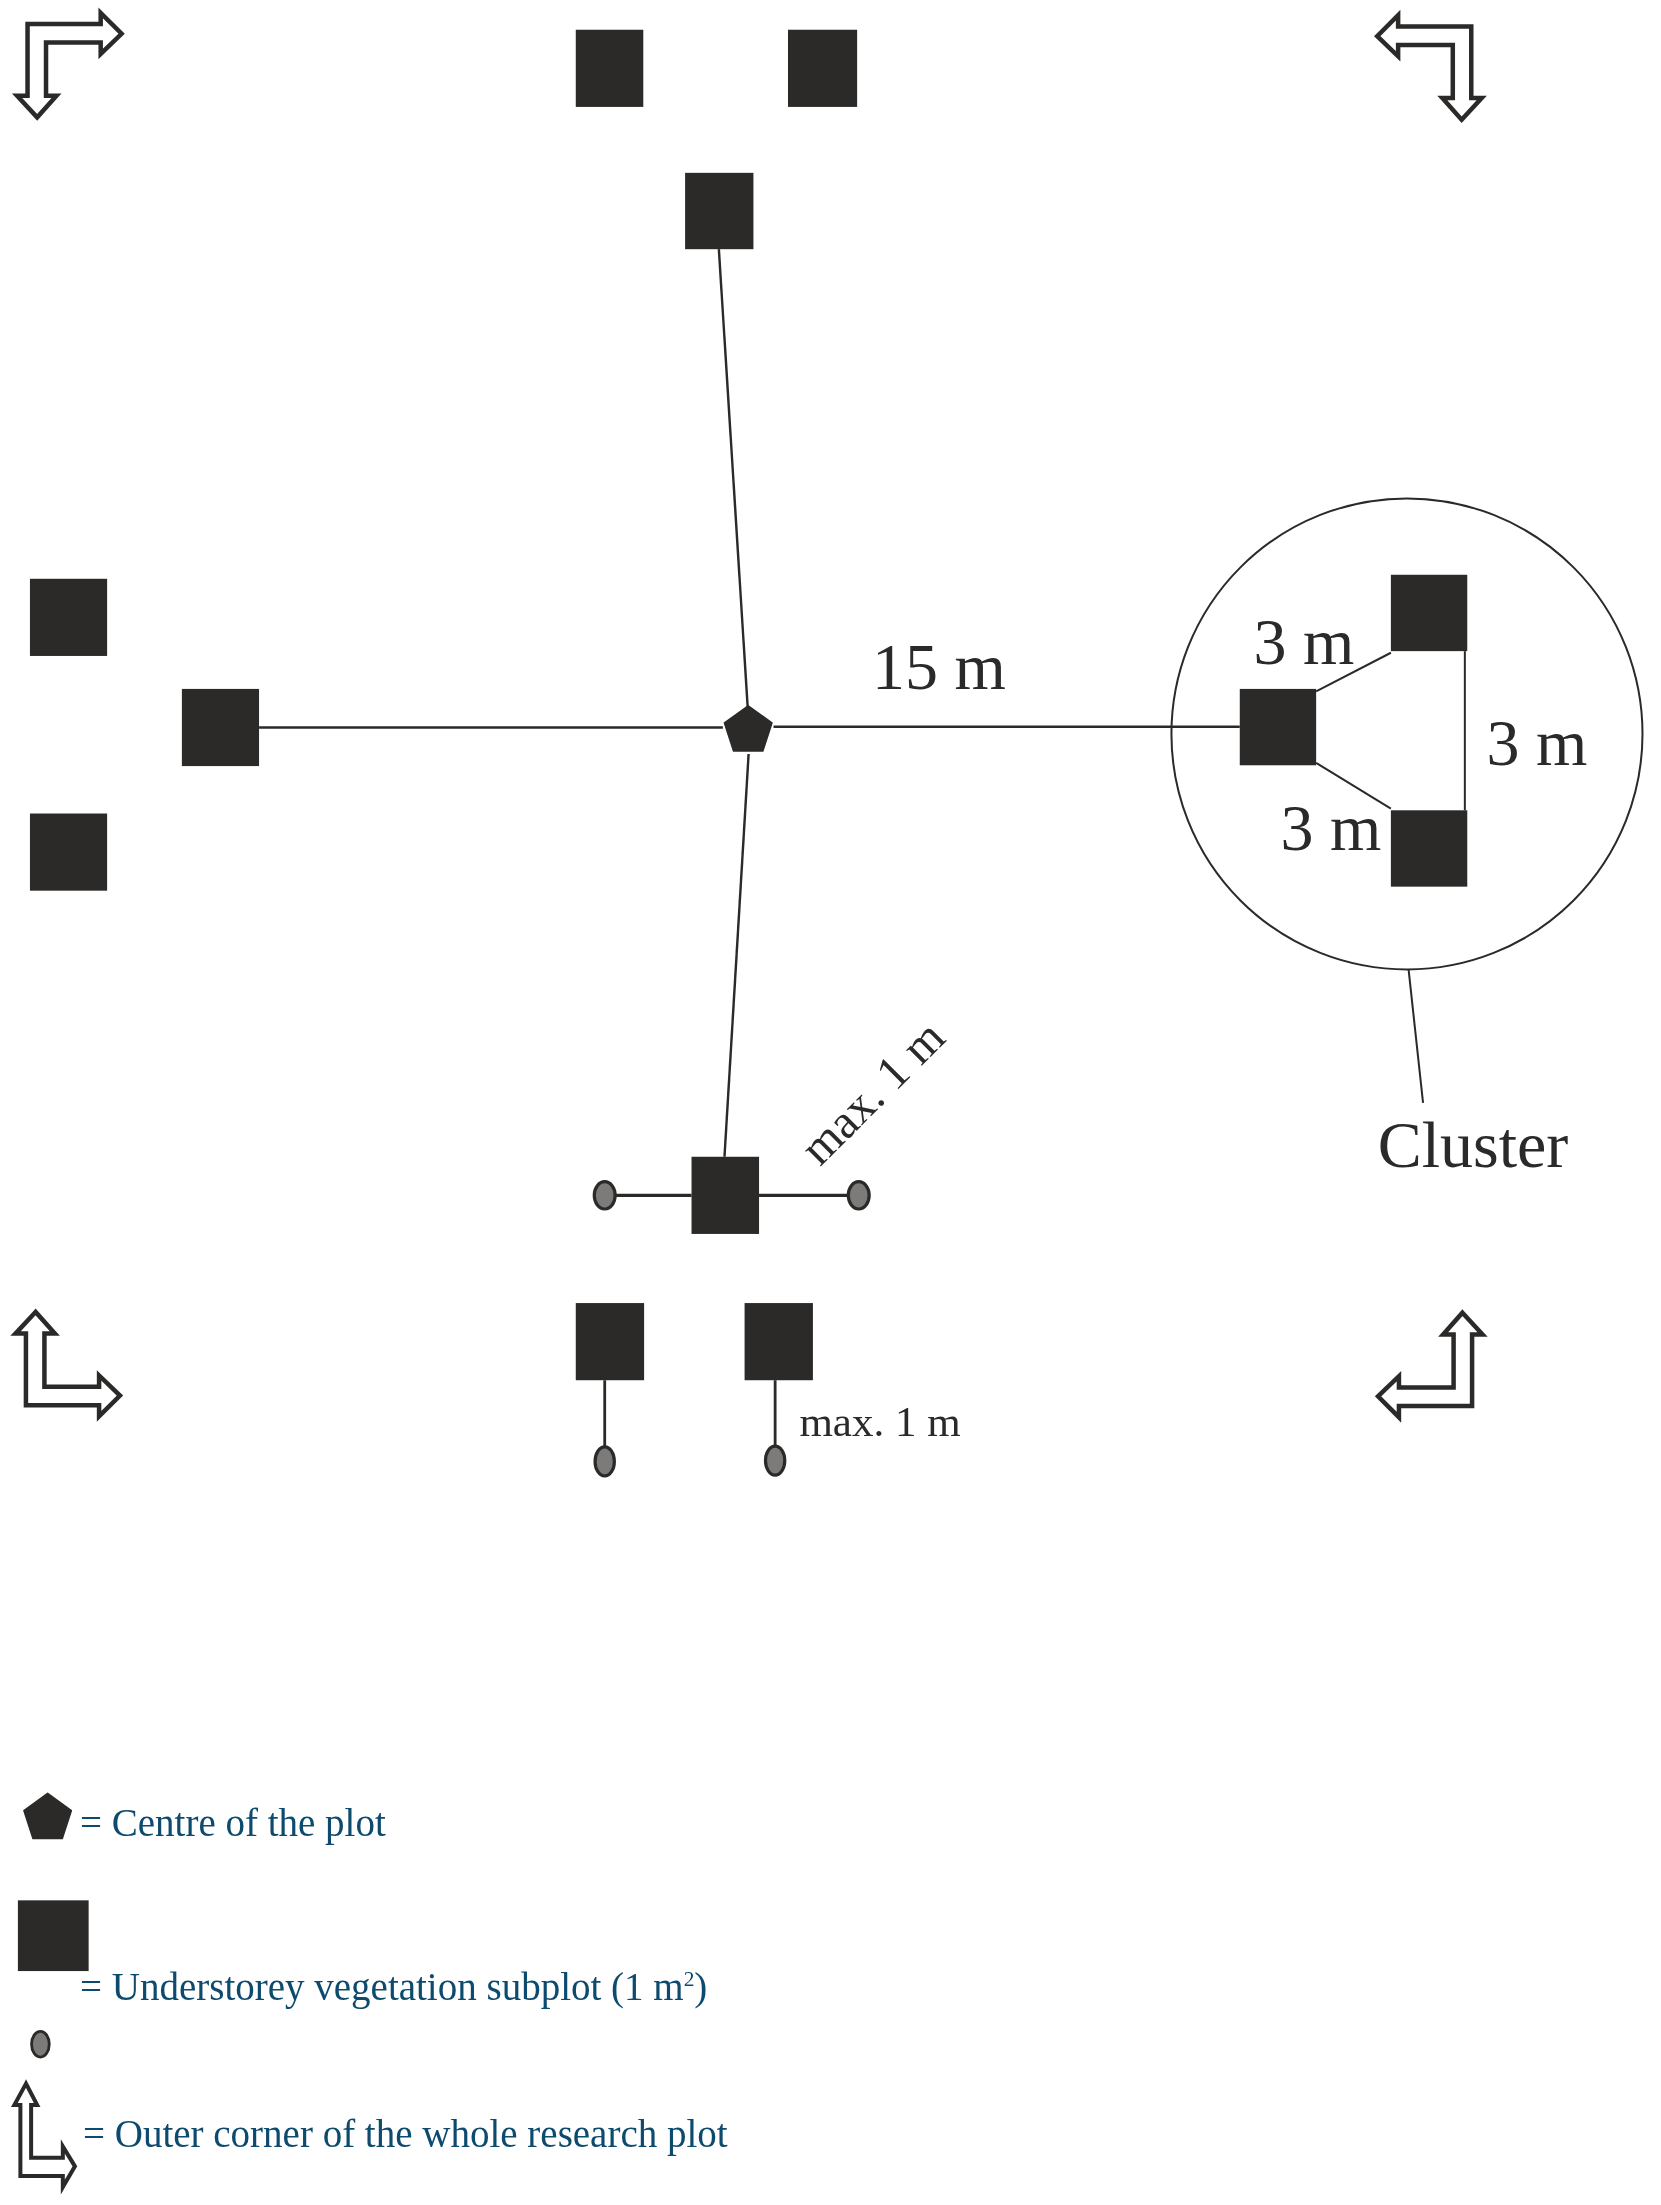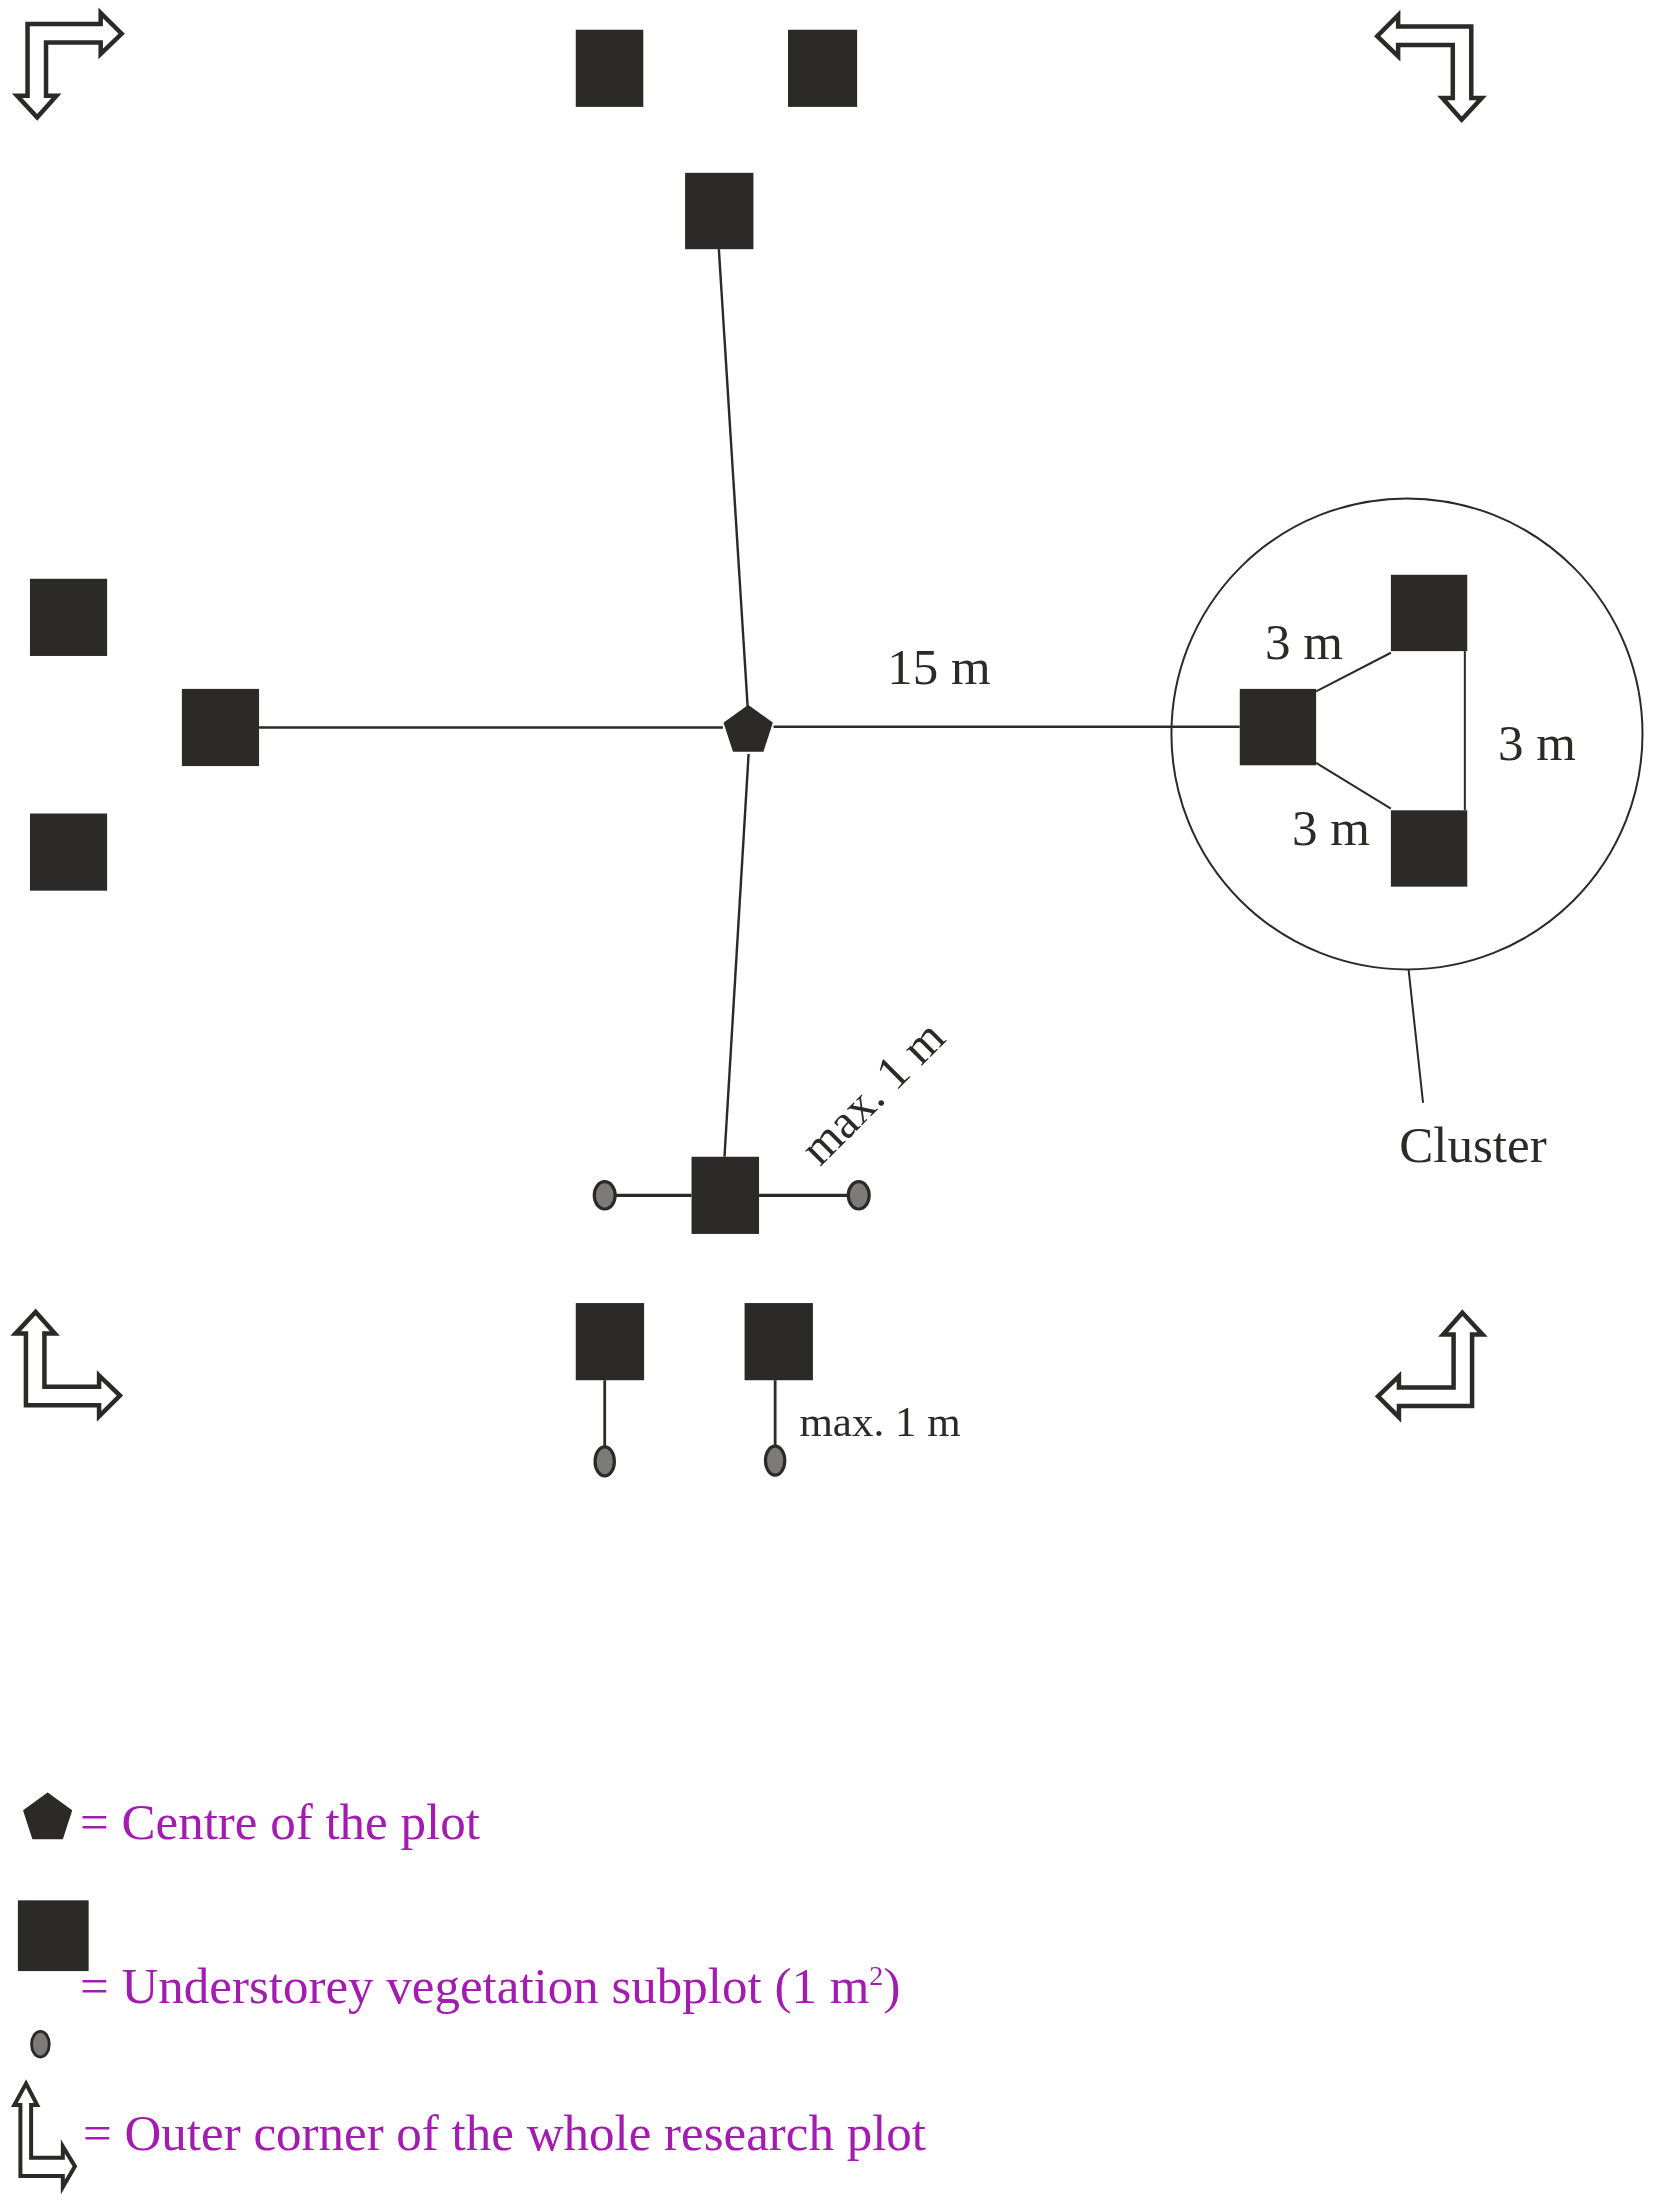--- a/index.html
+++ b/index.html
@@ -1,22 +1,22 @@
 <!DOCTYPE html>
 <html style="font-size:13px"><head>
 <meta charset="utf-8">
 <style>
   html,body{margin:0;padding:0;background:#ffffff;}
   body{width:1662px;height:2205px;position:relative;font-family:"Liberation Serif","DejaVu Serif",serif;}
   .stage{position:absolute;left:0;top:0;width:1662px;height:2205px;overflow:hidden;}
   .stage > svg{position:absolute;left:0;top:0;}
-  .lbl{position:absolute;transform:translate(-50%,-50%);font-size:51px;color:#2b2a29;white-space:nowrap;}
+  .lbl{position:absolute;transform:translate(-50%,-50%);font-size:66px;color:#2b2a29;white-space:nowrap;}
   .lbl.rot{transform:translate(-50%,-50%) rotate(-45deg);font-size:48px;}
   .lbl.small{font-size:43px;}
-  .legend-text{position:absolute;transform:translate(0,-50%);font-size:51px;color:#a21caf;white-space:nowrap;}
+  .legend-text{position:absolute;transform:translate(0,-50%);font-size:39px;color:#0c4a6e;white-space:nowrap;}
   .legend-text sup{font-size:0.55em;line-height:0;}
 </style>
 </head>
 <body>
 
 <div class="stage">
 
   <svg width="1662" height="2205" viewBox="0 0 2067 2743">
 
     <g stroke="#2b2a29" stroke-width="3">

